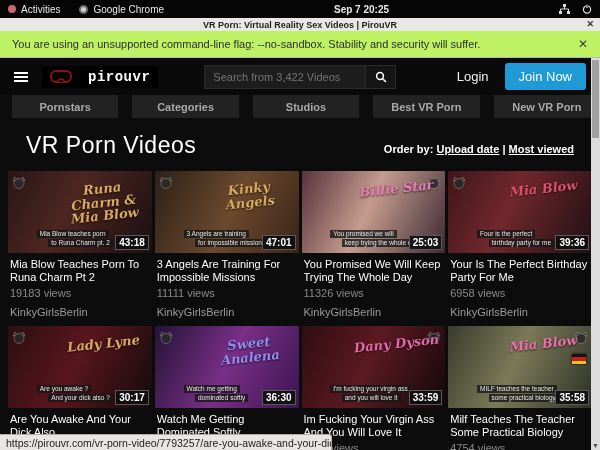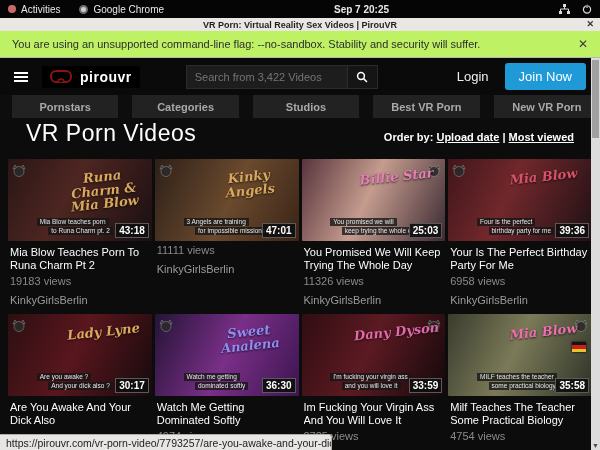--- a/index.html
+++ b/index.html
@@ -24,38 +24,38 @@
 
   
   .warnbar { height:27px; background:#bef264; color:#2d2d2d; font-size:11px; display:flex;
              align-items:center; padding:0 12px; border-bottom:1px solid #b8b6b3; }
   .warnclose { margin-left:auto; color:#3a3a3a; font-size:12px; }
 
   
   .siteheader { height:37px; background:#0a0a0a; display:flex; align-items:center; padding:0 14px; }
   .burger { width:14px; display:flex; flex-direction:column; gap:2px; margin-right:14px; }
   .burger i { display:block; height:2px; background:#fff; }
-  .logo { display:flex; align-items:center; gap:8px; background:#000; padding:3px 8px; border-radius:2px; }
+  .logo { display:flex; align-items:center; gap:16px; background:#000; padding:3px 8px; border-radius:2px;font-family:Liberation Mono, monospace; }
   .logotext { color:#fff; font-size:14px; font-weight:bold; letter-spacing:.5px; }
   .searchwrap { display:flex; margin-left:46px; }
   .searchinput { width:162px; height:24px; background:#1d1d1d; border:1px solid #2b2b2b; color:#8b8b8b;
                  font-size:11px; padding:0 8px; outline:none; font-family:"Liberation Sans",sans-serif; }
   .searchbtn { width:30px; height:24px; background:#151515; border:1px solid #2b2b2b; border-left:none;
                display:flex; align-items:center; justify-content:center; }
   .login { margin-left:auto; color:#eee; font-size:13px; margin-right:16px; }
   .join { background:#1f9ad6; color:#fff; font-size:13px; padding:6px 14px; border-radius:3px; border:none;
           font-family:"Liberation Sans",sans-serif; }
 
   
   .navbar { height:23px; background:#0d0d0d; display:flex; gap:2px; }
   .navitem { flex:1; background:#222; color:#a9a9a9; font-size:11px; font-weight:bold;
              display:flex; align-items:center; justify-content:center;margin-left:12px; }
 
   
-  .pagehead { display:flex; align-items:baseline; justify-content:space-between; padding:2px 26px 6px 26px; }
+  .pagehead { display:flex; align-items:baseline; justify-content:space-between; padding:14px 26px 6px 26px; }
   .pagetitle { color:#fff; font-size:23px; font-weight:normal; letter-spacing:.5px; }
   .orderby { color:#fff; font-size:11px; font-weight:bold; }
   .orderby a { color:#fff; text-decoration:underline; }
 
   
   .grid { display:grid; grid-template-columns:repeat(4,1fr); column-gap:3px; row-gap:8px; padding:6px 8px 0 8px; }
   .card { overflow:hidden; }
   .thumb { height:82px; position:relative; overflow:hidden; border-radius:1px; }
   .t0 { background:linear-gradient(118deg,#2a1616,#4d2621 42%,#1b0f11); }
   .t1 { background:linear-gradient(115deg,#2e2018,#6b4a2e 52%,#3a2417); }
@@ -205,20 +205,21 @@
           <path d="M1 5 L3 1 L5 4 Z M13 5 L11 1 L9 4 Z" fill="#2a2a2a" stroke="#9a9a9a" stroke-width=".6"></path>
           <circle cx="7" cy="7.5" r="5" fill="#2a2a2a" stroke="#9a9a9a" stroke-width=".6"></circle>
         </svg>
       </span>
 
       <span class="oname" style="color: rgb(217, 169, 95);">Kinky Angels</span>
       <span class="cap">3 Angels are training</span>
       <span class="cap cap2">for impossible missions</span>
       <span class="dur">47:01</span>
     </div>
+    <h3 class="vtitle">3 Angels Are Training For Impossible Missions</h3>
     <div class="views">11111 views</div>
     <div class="studio">KinkyGirlsBerlin</div>
   </article>
 
   <article class="card">
     <div class="thumb t2">
       <span class="wm right">
         <svg width="14" height="13" viewBox="0 0 14 13">
           <path d="M1 5 L3 1 L5 4 Z M13 5 L11 1 L9 4 Z" fill="#2a2a2a" stroke="#9a9a9a" stroke-width=".6"></path>
           <circle cx="7" cy="7.5" r="5" fill="#2a2a2a" stroke="#9a9a9a" stroke-width=".6"></circle>

